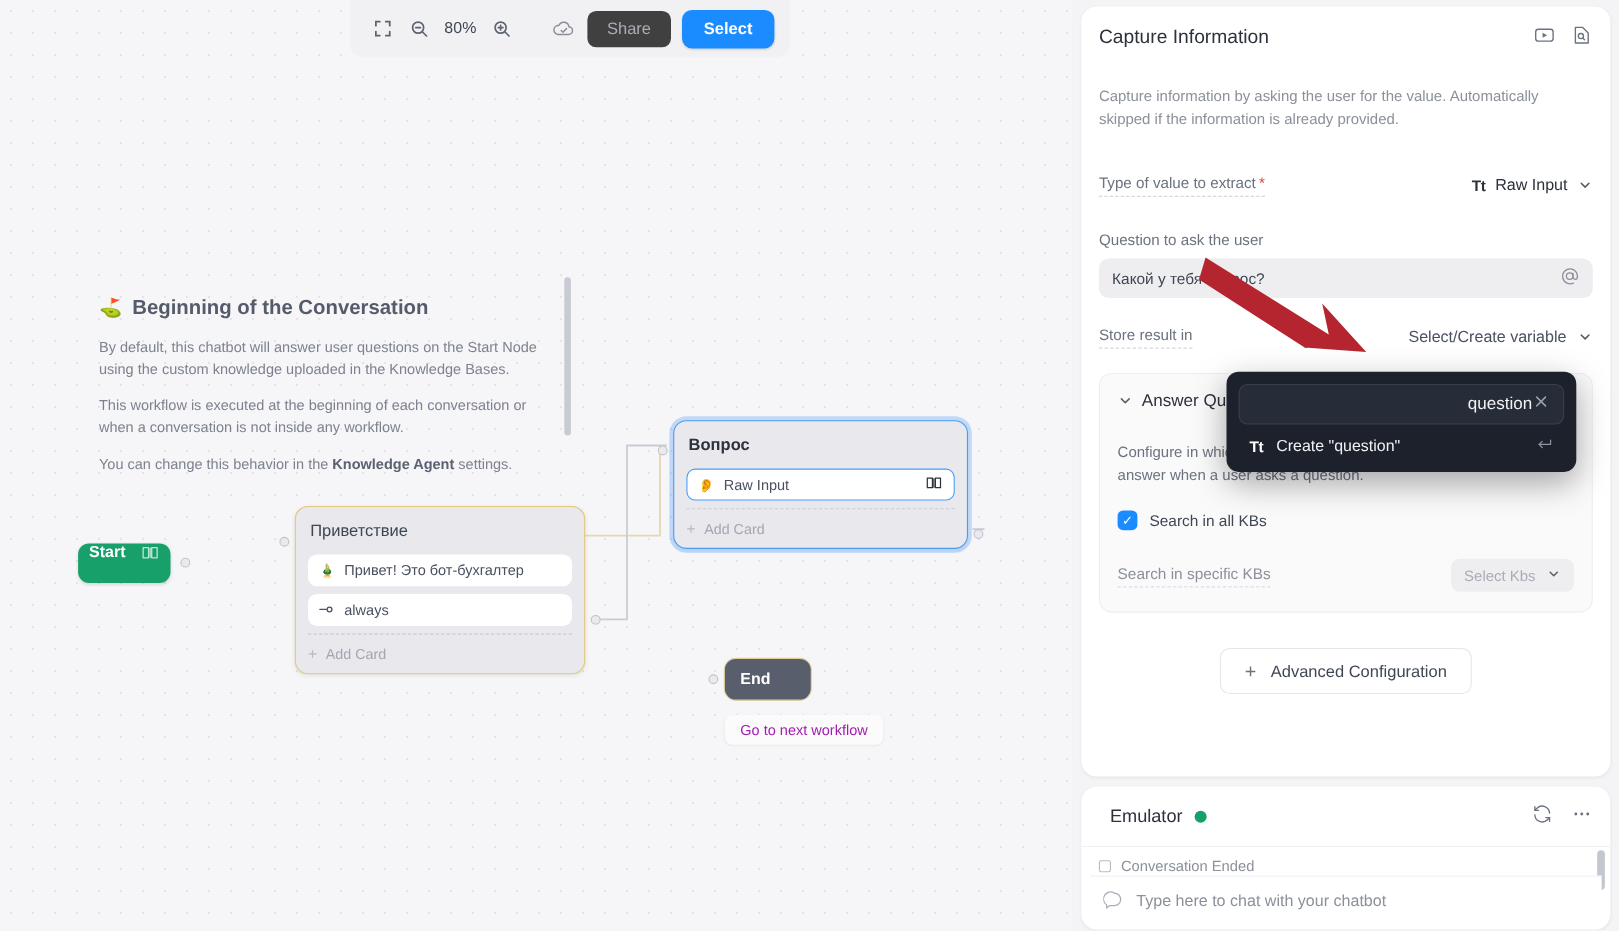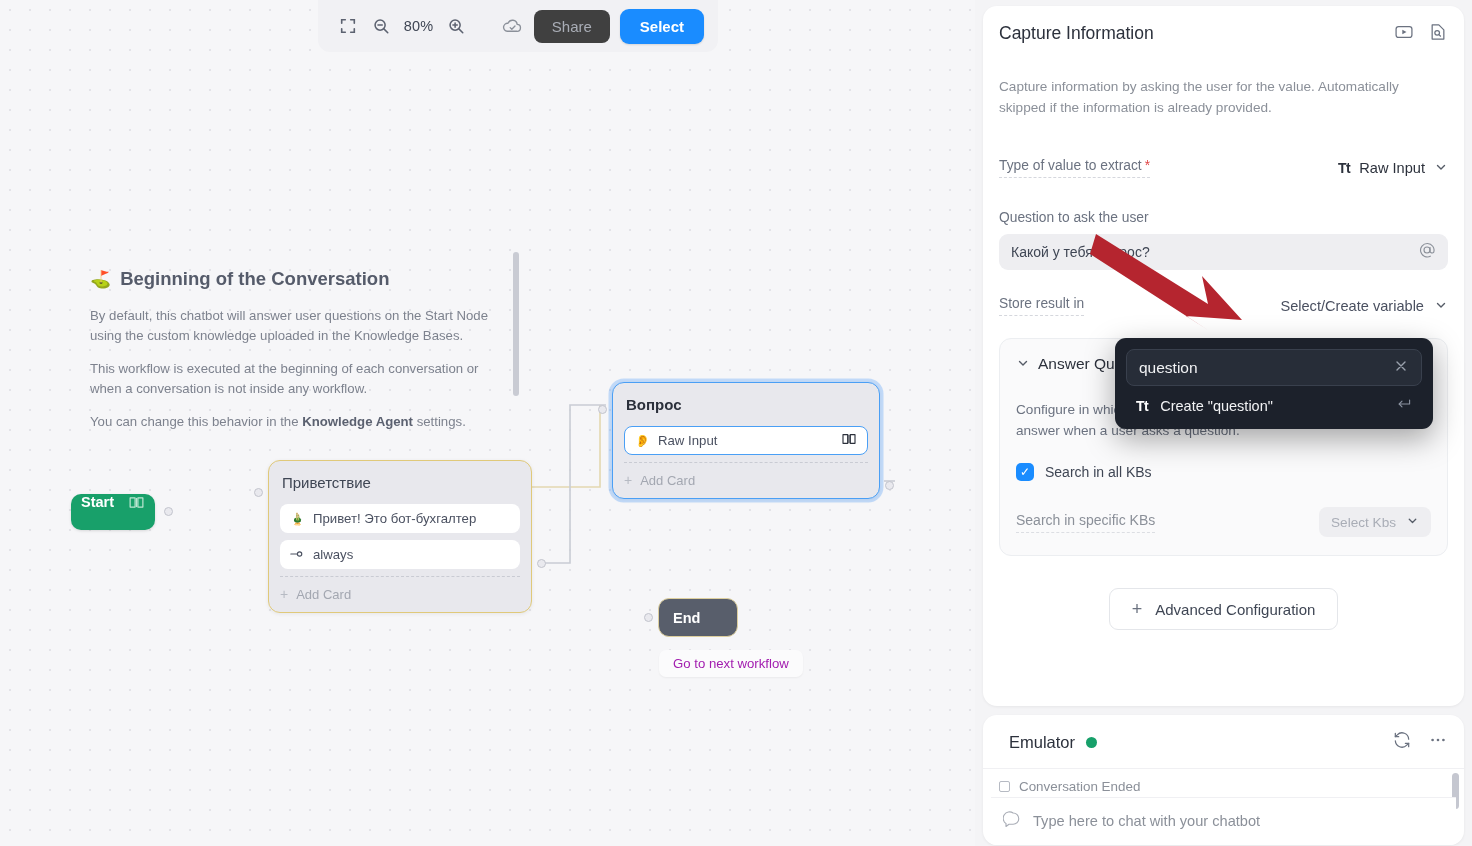--- a/index.html
+++ b/index.html
@@ -237,21 +237,21 @@
   }
 
   
   .var-pop {
     position: absolute; left: 1115px; top: 338px; width: 318px;
     background: #1c212b; border-radius: 11px; padding: 11px;
     box-shadow: 0 10px 30px rgba(0,0,0,.35); z-index: 40;
   }
   .var-search {
     background: #272d38; border: 1px solid #39404d; border-radius: 8px;
-    height: 37px; display: flex; align-items: center; padding: 0 12px;
+    height: 37px; display: flex; align-items: center; padding: 0 12px; text-align: right;
   }
   .var-search-val { font-size: 15.5px; color: #f1f2f4; flex: 1; }
   .var-x { color: #9aa1ad; font-size: 16px; cursor: pointer; }
   .var-opt {
     display: flex; align-items: center; gap: 12px;
     padding: 11px 10px 4px; font-size: 14.5px; color: #f1f2f4; cursor: pointer;
   }
   .var-opt .tt { color: #fff; }
   .var-enter { margin-left: auto; color: #8b93a1; font-size: 14px; }
 

